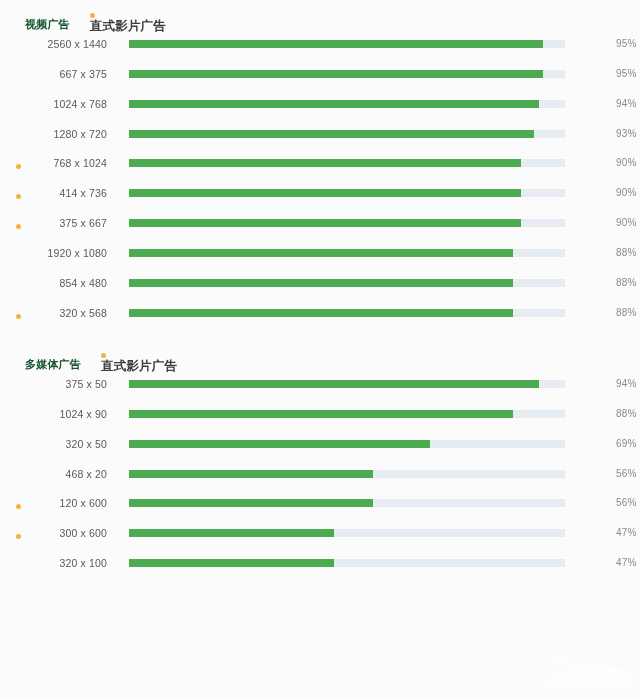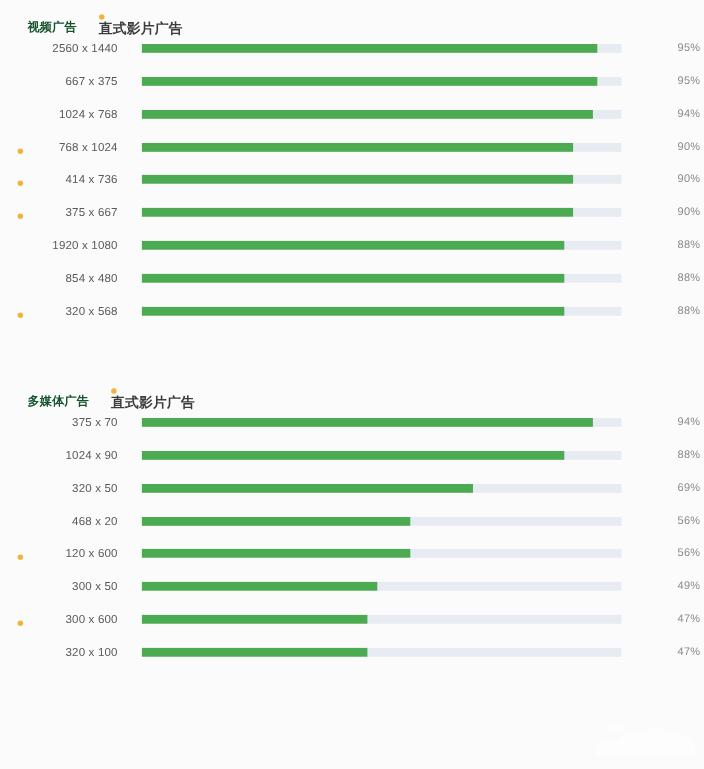--- a/index.html
+++ b/index.html
@@ -169,20 +169,27 @@
           <span class="row-value">95%</span>
         </div>
         <div class="row">
           <span class="row-label">1024 x 768</span>
           <span class="bar-track">
             <span class="bar-fill" style="width: 94%;"></span>
           </span>
           <span class="row-value">94%</span>
         </div>
         <div class="row">
+          <span class="row-label">1280 x 720</span>
+          <span class="bar-track">
+            <span class="bar-fill" style="width: 93%;"></span>
+          </span>
+          <span class="row-value">93%</span>
+        </div>
+        <div class="row">
           <span class="row-dot"></span>
           <span class="row-label">768 x 1024</span>
           <span class="bar-track">
             <span class="bar-fill" style="width: 90%;"></span>
           </span>
           <span class="row-value">90%</span>
         </div>
         <div class="row">
           <span class="row-dot"></span>
           <span class="row-label">414 x 736</span>
@@ -227,21 +234,21 @@
   <div class="section section-2">
     <div class="section-header">
       <span class="section-title">多媒体广告</span>
       <span class="legend">
         <span class="legend-dot"></span>
         <span class="legend-label">直式影片广告</span>
       </span>
     </div>
     <div class="rows">
         <div class="row">
-          <span class="row-label">375 x 70</span>
+          <span class="row-label">375 x 50</span>
           <span class="bar-track">
             <span class="bar-fill" style="width: 94%;"></span>
           </span>
           <span class="row-value">94%</span>
         </div>
         <div class="row">
           <span class="row-label">1024 x 90</span>
           <span class="bar-track">
             <span class="bar-fill" style="width: 88%;"></span>
           </span>
@@ -261,27 +268,20 @@
           </span>
           <span class="row-value">56%</span>
         </div>
         <div class="row">
           <span class="row-dot"></span>
           <span class="row-label">120 x 600</span>
           <span class="bar-track">
             <span class="bar-fill" style="width: 56%;"></span>
           </span>
           <span class="row-value">56%</span>
-        </div>
-        <div class="row">
-          <span class="row-label">300 x 50</span>
-          <span class="bar-track">
-            <span class="bar-fill" style="width: 49%;"></span>
-          </span>
-          <span class="row-value">49%</span>
         </div>
         <div class="row">
           <span class="row-dot"></span>
           <span class="row-label">300 x 600</span>
           <span class="bar-track">
             <span class="bar-fill" style="width: 47%;"></span>
           </span>
           <span class="row-value">47%</span>
         </div>
         <div class="row">

